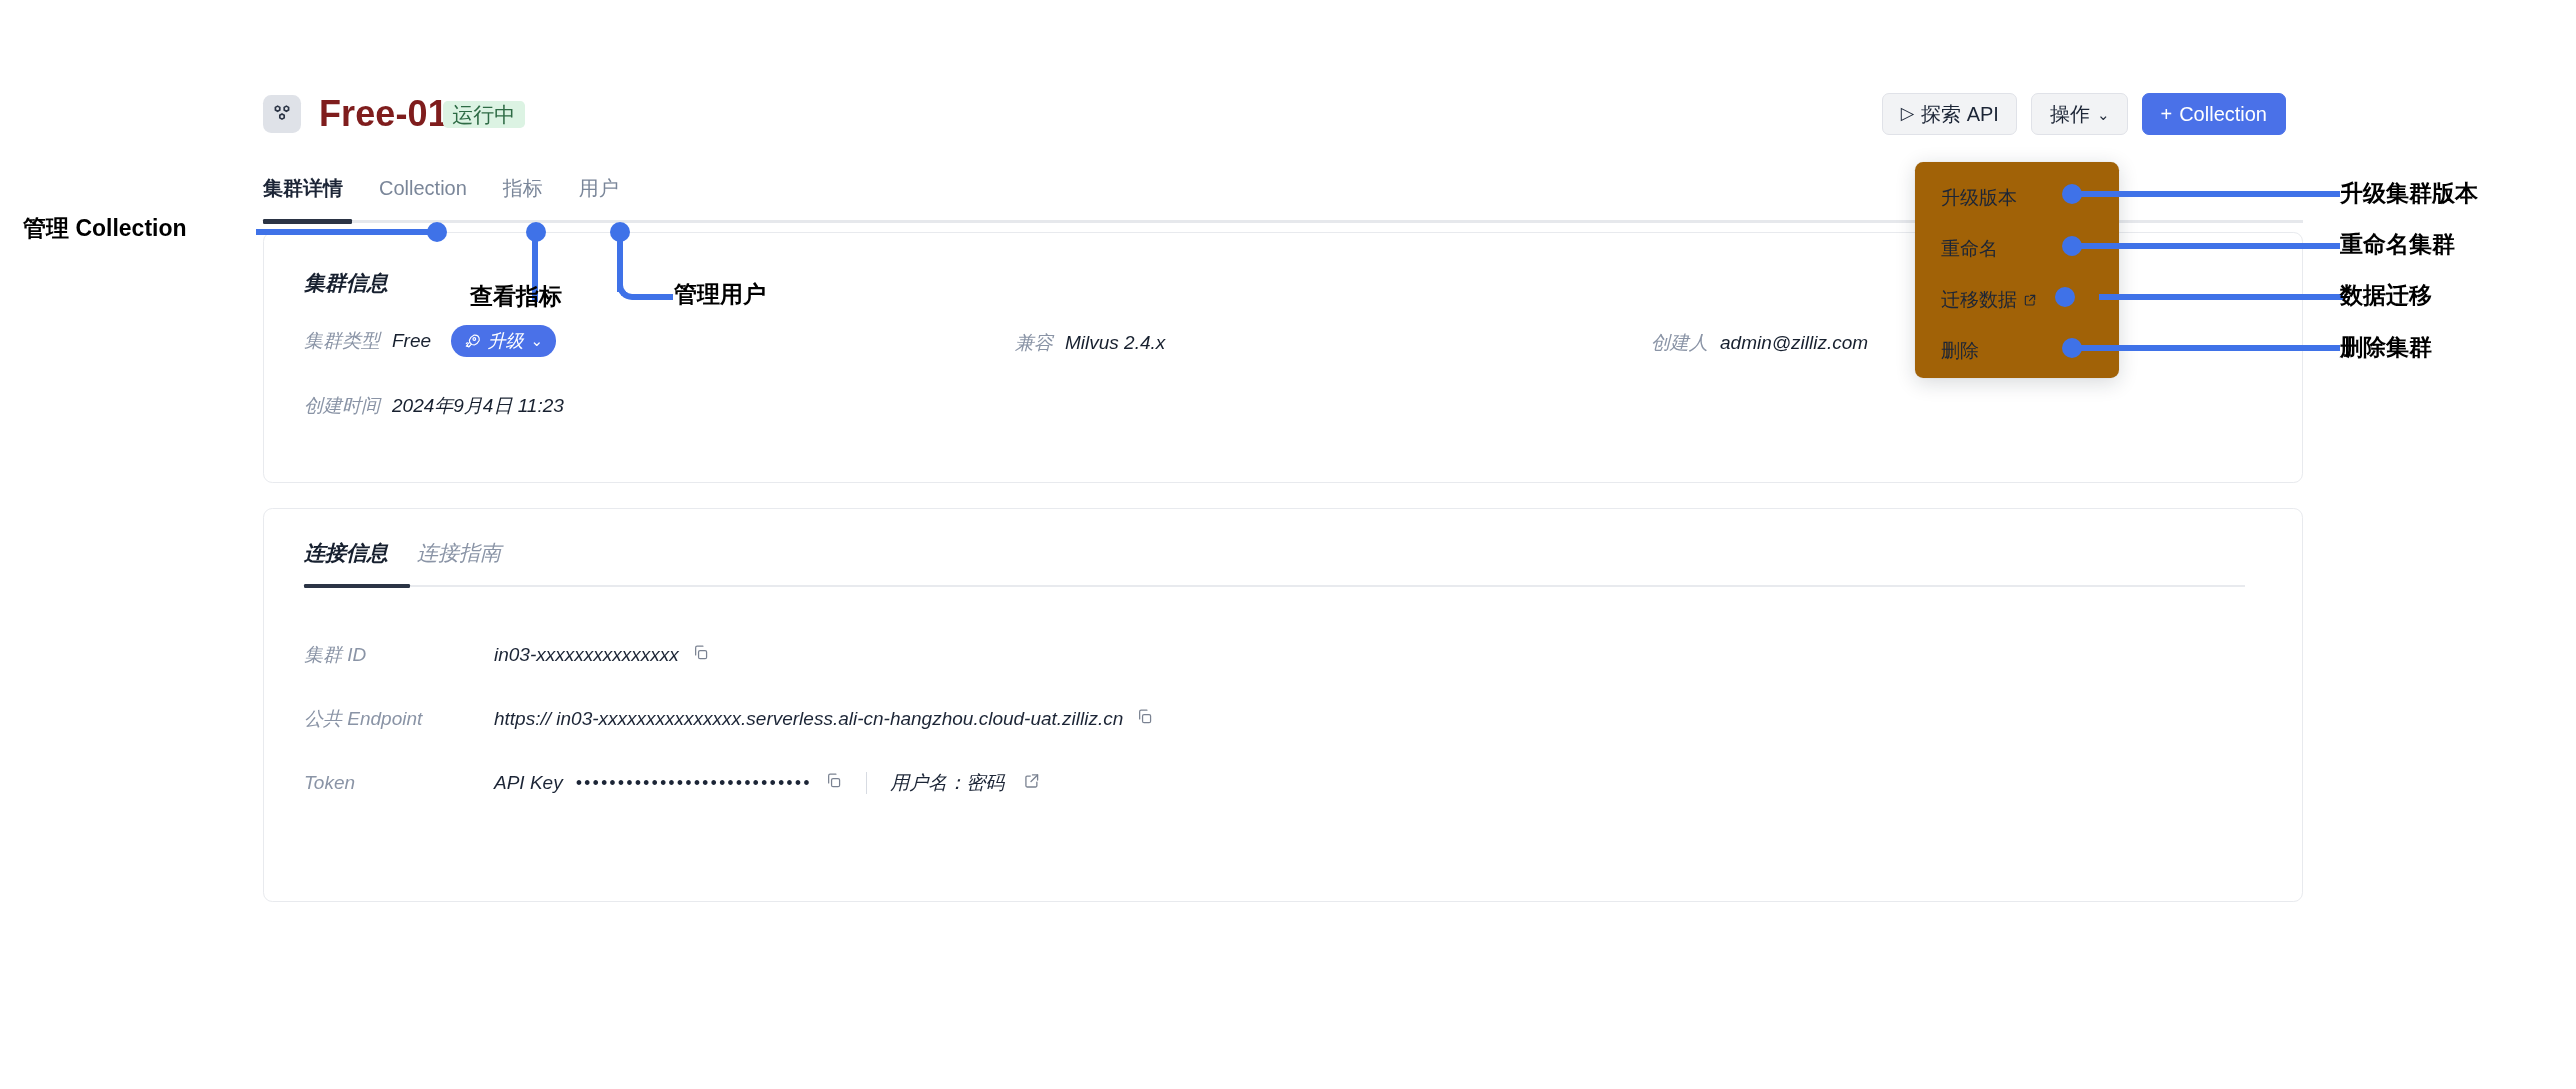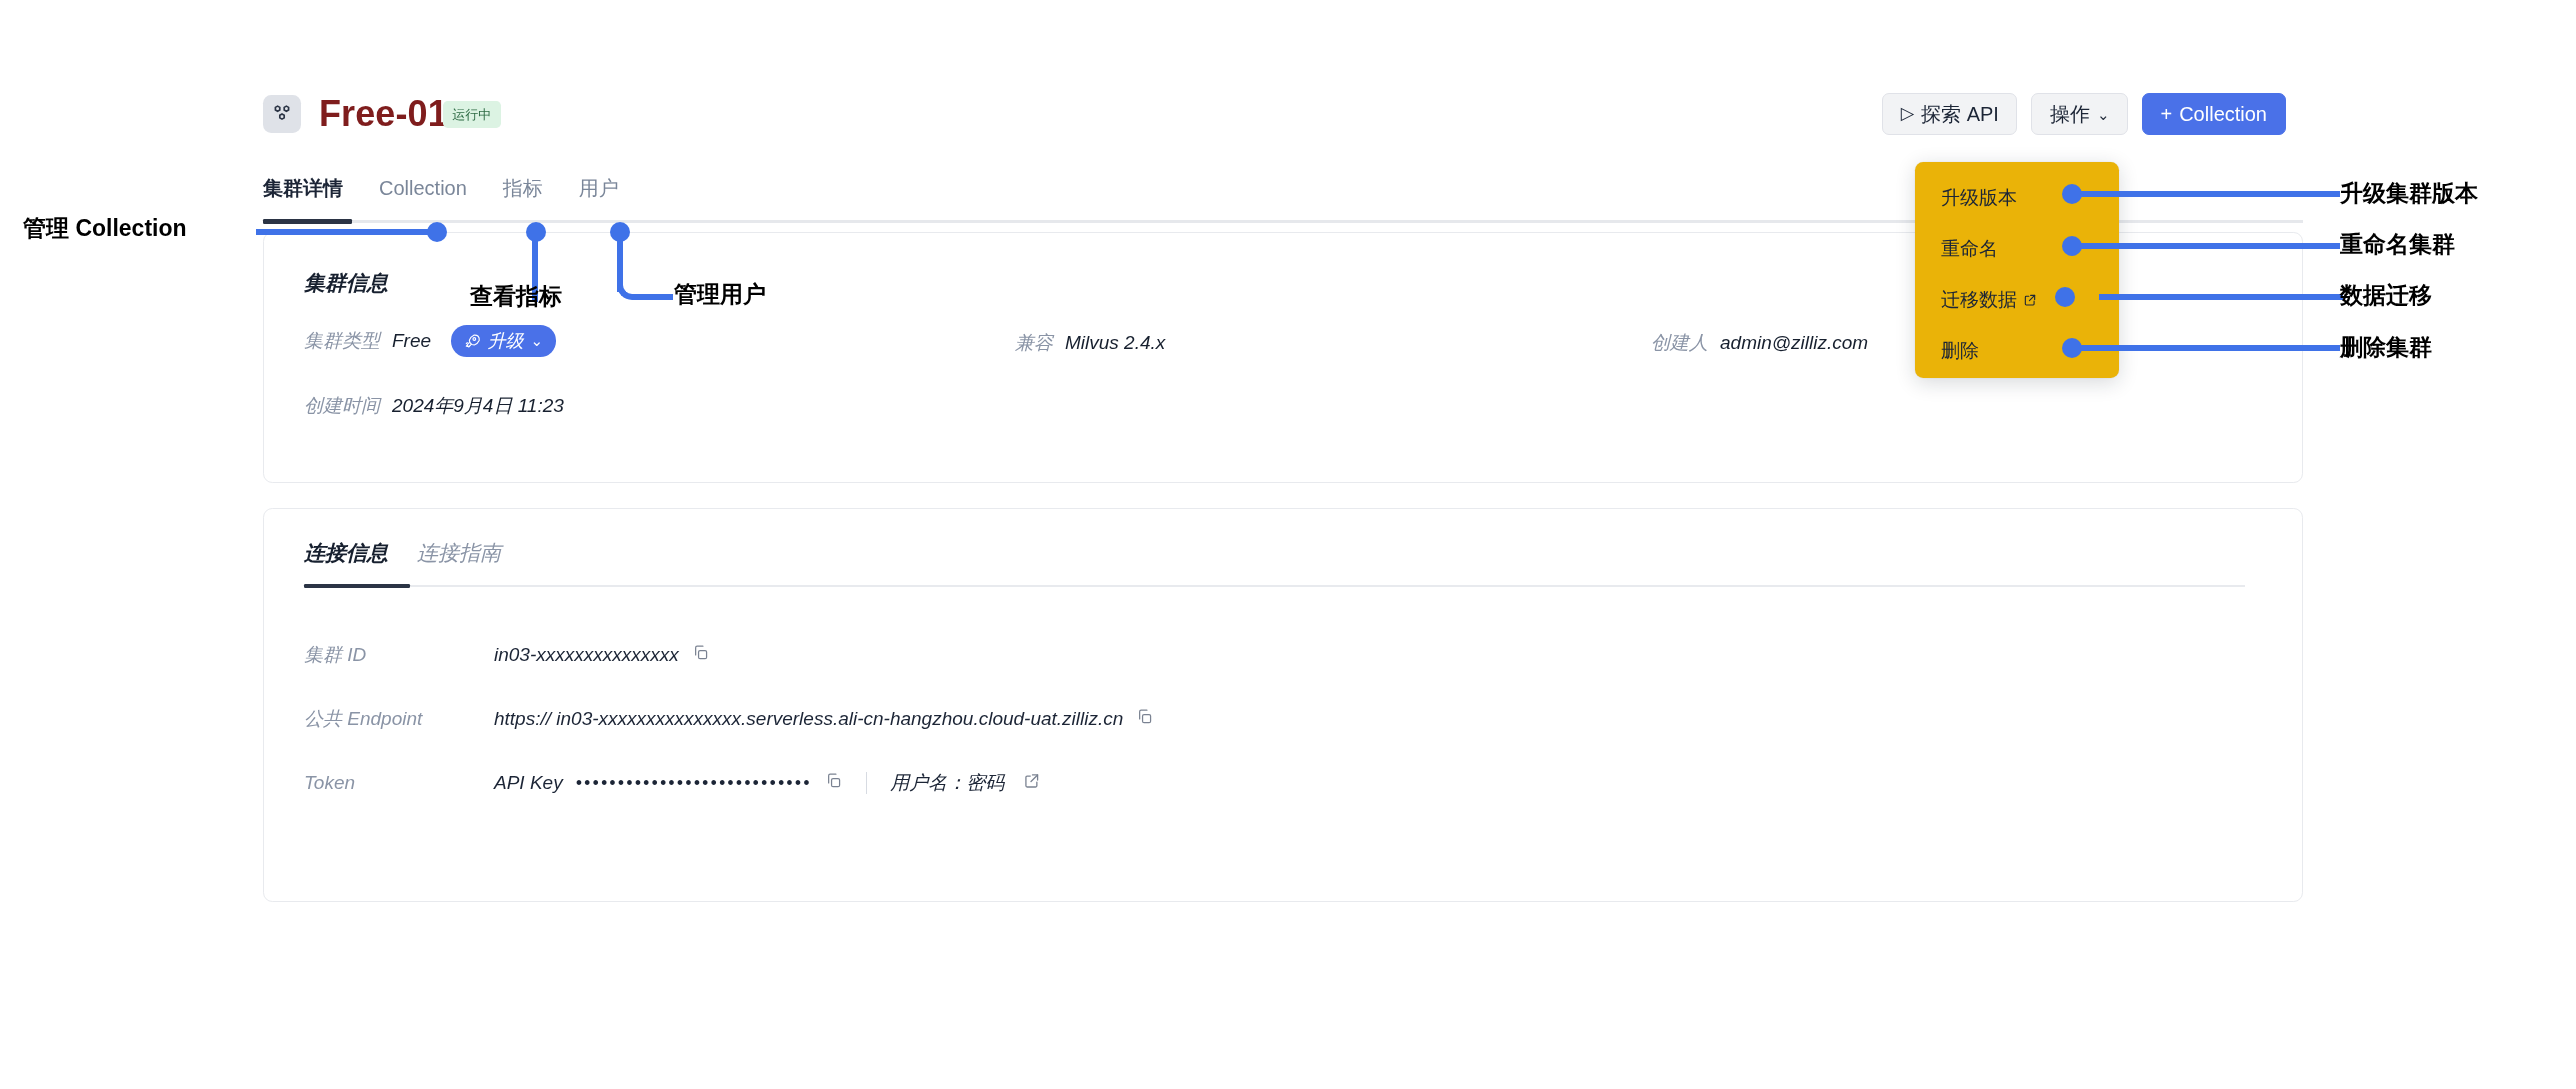--- a/index.html
+++ b/index.html
@@ -51,21 +51,21 @@
   .page-title {
     position: absolute; left: 56px; top: 0px;
     font-size: 36px; font-weight: 700; letter-spacing: 0.1px;
     color: #7f1d1d; line-height: 42px;
   }
   .status-badge {
     position: absolute; left: 180px; top: 8.2px;
     height: 27px; padding: 0 9.3px;
     border-radius: 4.7px;
     background: #dcf3e3; color: #2e6b45;
-    font-size: 13px; line-height: 27px;
+    font-size: 21px; line-height: 27px;
     white-space: nowrap;
   }
 
   .header-actions {
     position: absolute; right: 17.5px; top: 0px;
     display: flex; align-items: center; gap: 14px;
   }
   .btn {
     height: 42px;
     border-radius: 7px;
@@ -179,21 +179,21 @@
   .dots { letter-spacing: 2.3px; font-size: 17.5px; color: #1c2536; }
   .divider-v { width: 1.2px; height: 22px; background: #d7dbe2; margin: 0 10.5px; }
 
   .copy-icon, .ext-icon { cursor: pointer; opacity: .8; }
 
   
   .dropdown {
     position: absolute;
     left: 1915px; top: 162px;
     width: 204px; height: 216px;
-    background: #eab308;
+    background: #a16207;
     border-radius: 8.2px;
     box-shadow: 0 4.7px 20px rgba(20,28,45,.16), 0 0 0 0.6px rgba(20,28,45,.04);
     padding: 10.5px 0;
     box-sizing: border-box;
     z-index: 40;
   }
   .menu-item {
     height: 51px;
     display: flex; align-items: center; gap: 5.8px;
     padding: 0 26px;

